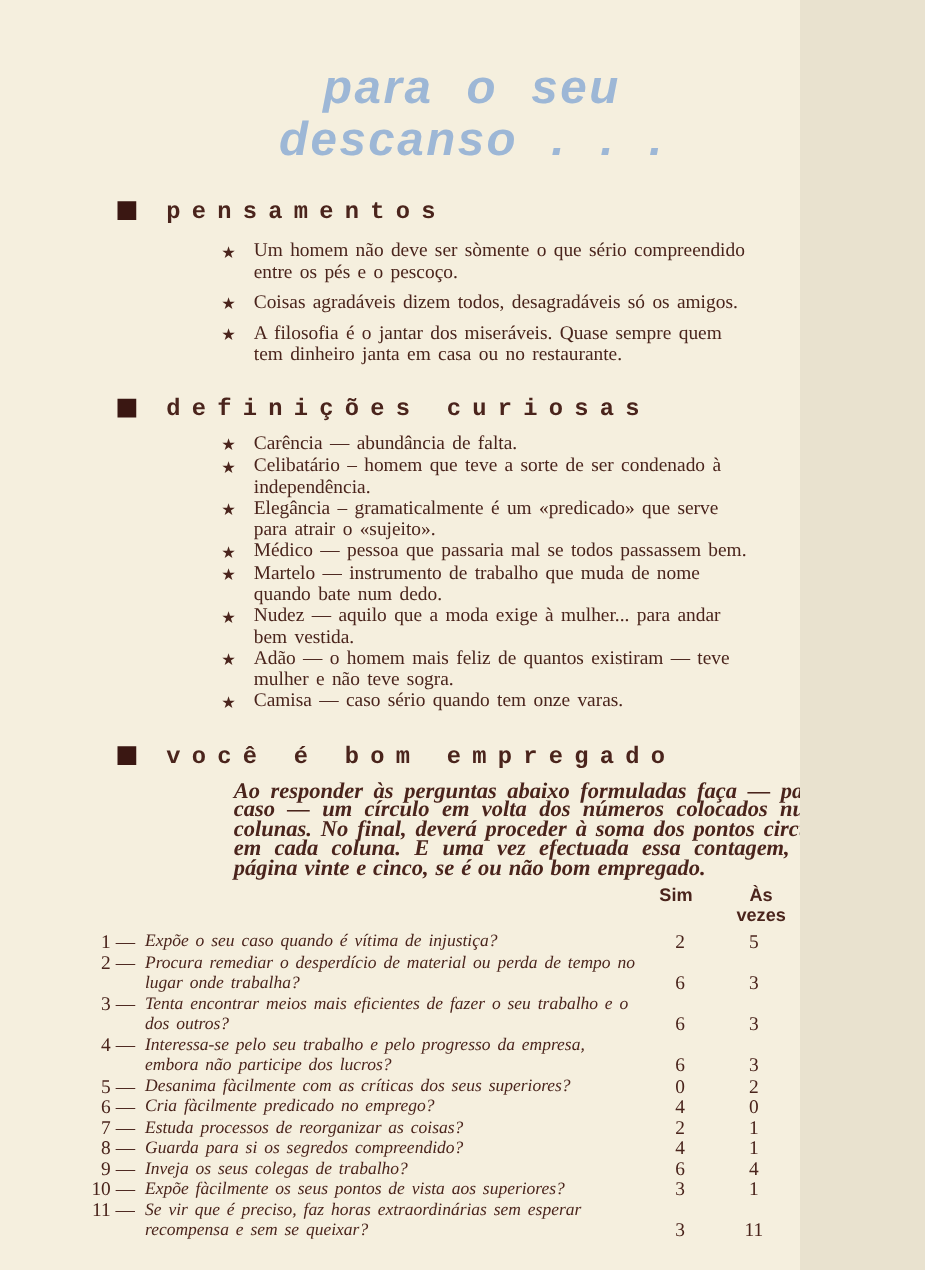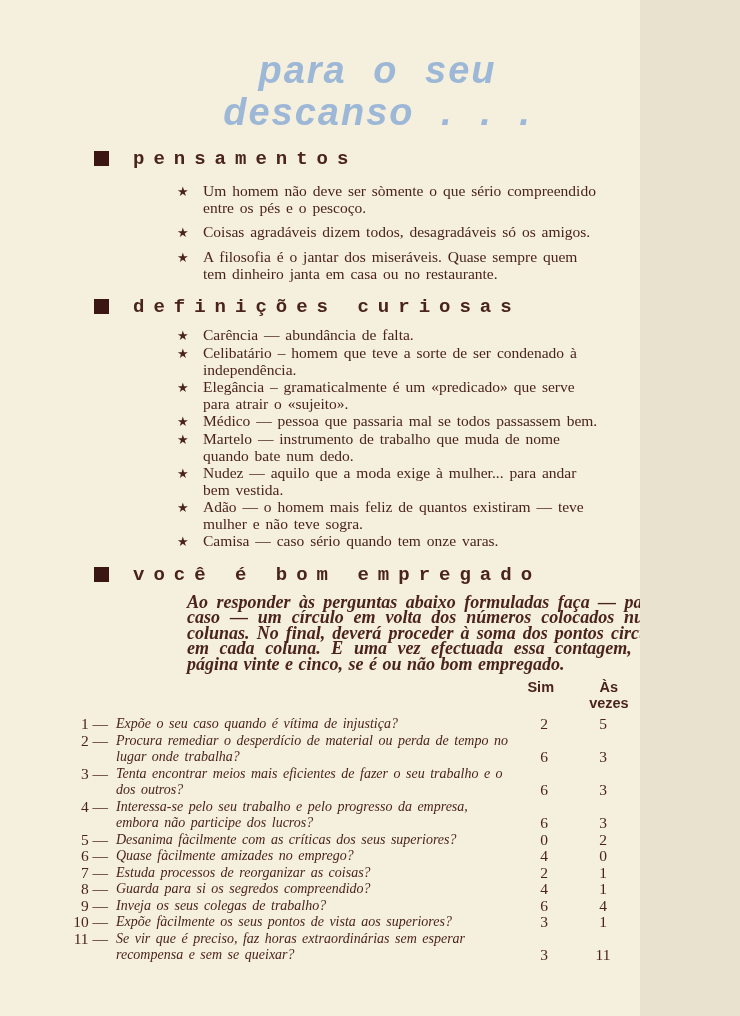--- a/index.html
+++ b/index.html
@@ -24,21 +24,21 @@
     font-size:38px;
     line-height:1.1;
     color:#9db7d6;
     letter-spacing:2px;
     word-spacing:14px;
   }
   
   .section-heading{
     display:flex;
     align-items:center;
-    margin-top:14px;
+    margin-top:24px;
     margin-left:34px;
   }
   .sq{
     width:15px;height:15px;
     background:#3a1712;
     margin-right:24px;
     flex:0 0 auto;
   }
   .heading-text{
     font-family:"Liberation Mono",monospace;
@@ -240,21 +240,21 @@
       <span class="q-num">5 —</span>
       <div class="q-text">Desanima fàcilmente com as críticas dos seus superiores?</div>
       <div class="q-vals">
         <span class="col-sim">0</span>
         <span class="col-asvezes">2</span>
         <span class="col-nao">1</span>
       </div>
     </div>
     <div class="q-row">
       <span class="q-num">6 —</span>
-      <div class="q-text">Quase fàcilmente amizades no emprego?</div>
+      <div class="q-text">Cria fàcilmente predicado no emprego?</div>
       <div class="q-vals">
         <span class="col-sim">4</span>
         <span class="col-asvezes">0</span>
         <span class="col-nao">2</span>
       </div>
     </div>
     <div class="q-row">
       <span class="q-num">7 —</span>
       <div class="q-text">Estuda processos de reorganizar as coisas?</div>
       <div class="q-vals">

